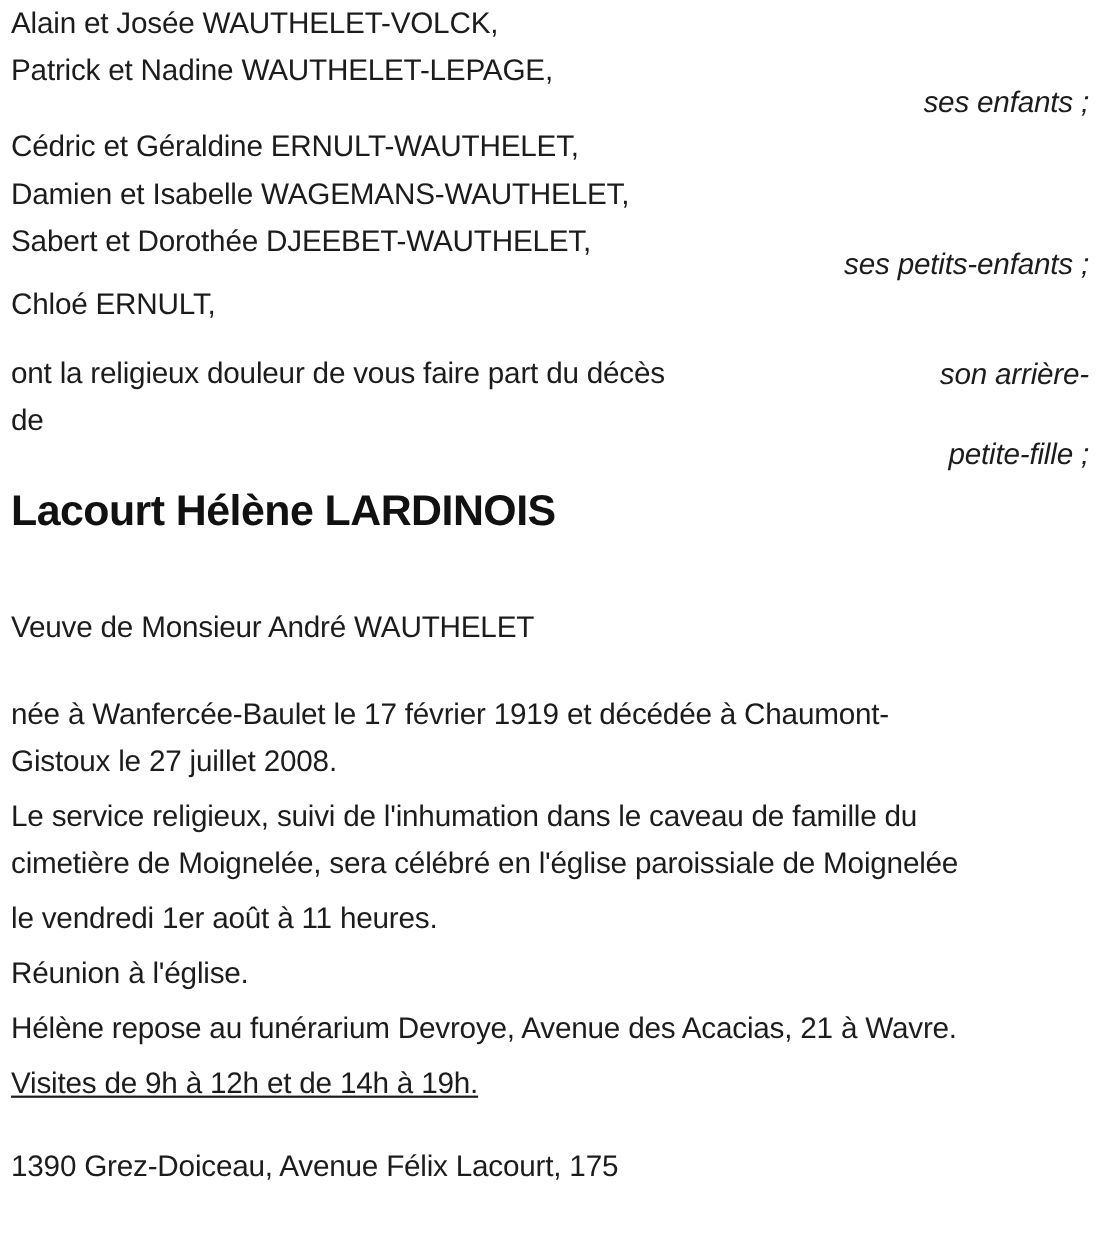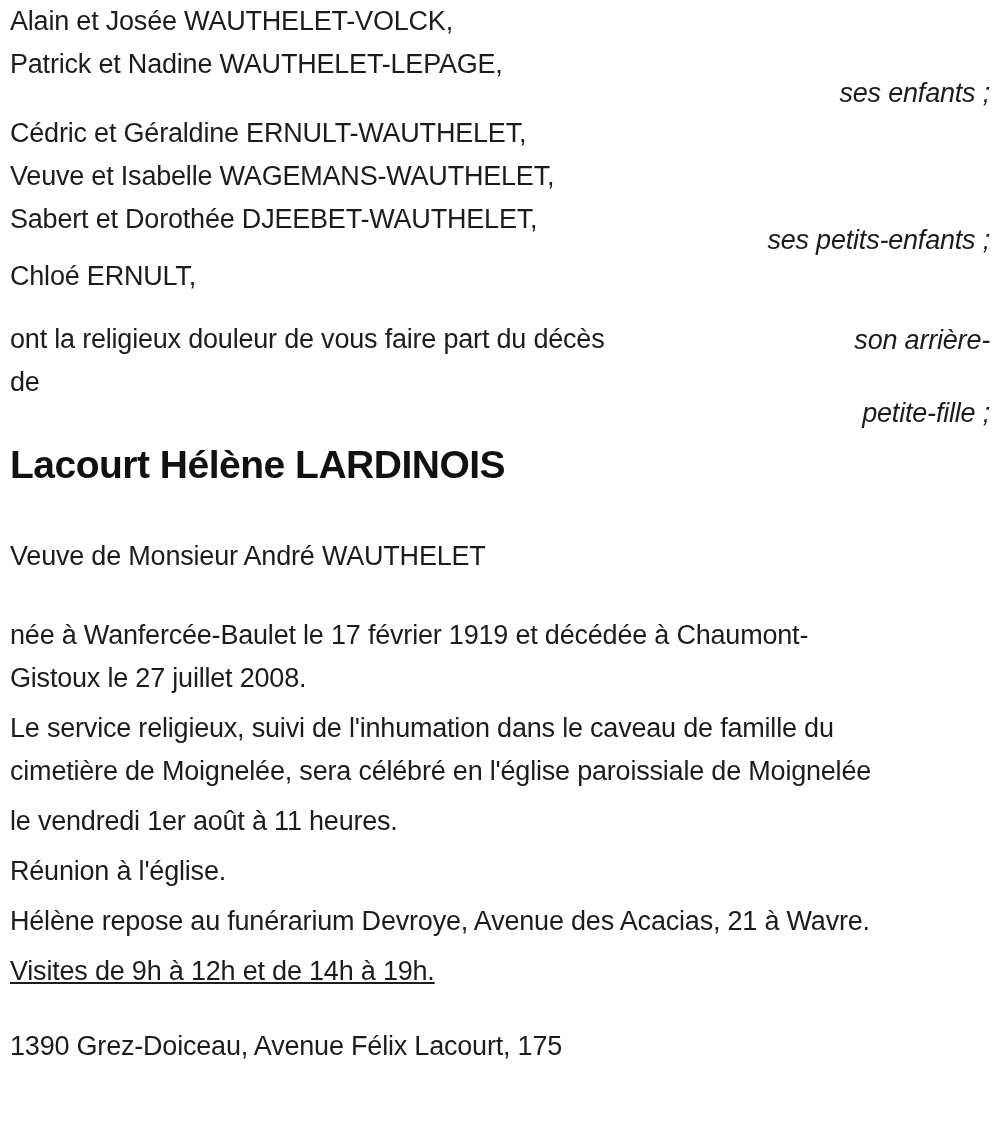--- a/index.html
+++ b/index.html
@@ -52,21 +52,21 @@
   h1 {
     clear: both;
     margin: 36px 0 0 0;
     font-size: 39px;
     line-height: 50px;
     font-weight: bold;
     letter-spacing: -0.5px;
     white-space: nowrap;
     color: #111111;
   }
-  .spouse   { margin-top: 45px; }
+  .spouse   { margin-top: 59px; }
   .dates    { margin-top: 36px; }
   .service  { margin-top: 7px; }
   .stime    { margin-top: 7px; }
   .meeting  { margin-top: 7px; }
   .repose   { margin-top: 7px; }
   .visits   { margin-top: 7px; text-decoration: underline; }
   .address  { margin-top: 32px; }
 </style>
 </head>
 <body style="background: rgb(255, 255, 255); color: rgb(28, 28, 28);">
@@ -75,21 +75,21 @@
 
   <div class="children">
     <span class="line">Alain et Josée WAUTHELET-VOLCK,</span>
     <span class="line">Patrick et Nadine WAUTHELET-LEPAGE,</span>
   </div>
 
   <div class="attr attr-children">ses enfants ;</div>
 
   <div class="grandchildren">
     <span class="line">Cédric et Géraldine ERNULT-WAUTHELET,</span>
-    <span class="line">Veuve et Isabelle WAGEMANS-WAUTHELET,</span>
+    <span class="line">Damien et Isabelle WAGEMANS-WAUTHELET,</span>
     <span class="line">Sabert et Dorothée DJEEBET-WAUTHELET,</span>
   </div>
 
   <div class="attr attr-grandchildren">ses petits-enfants ;</div>
 
   <p class="great-grandchild">Chloé ERNULT,</p>
 
   <div class="attr-great-grandchild">
     <span class="line">son arrière-</span>
     <span class="line">petite-fille ;</span>

